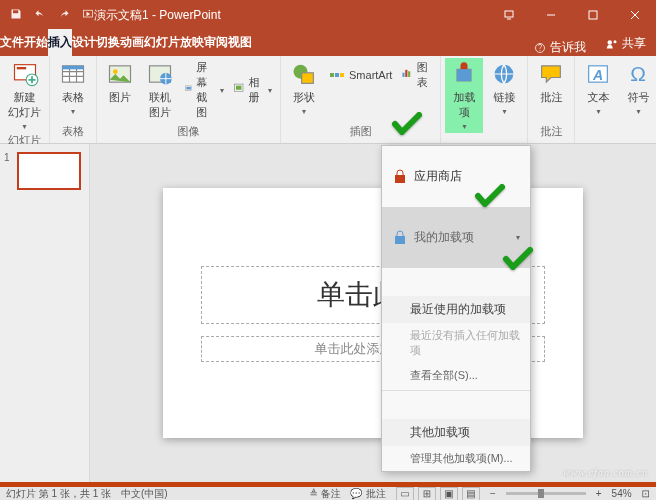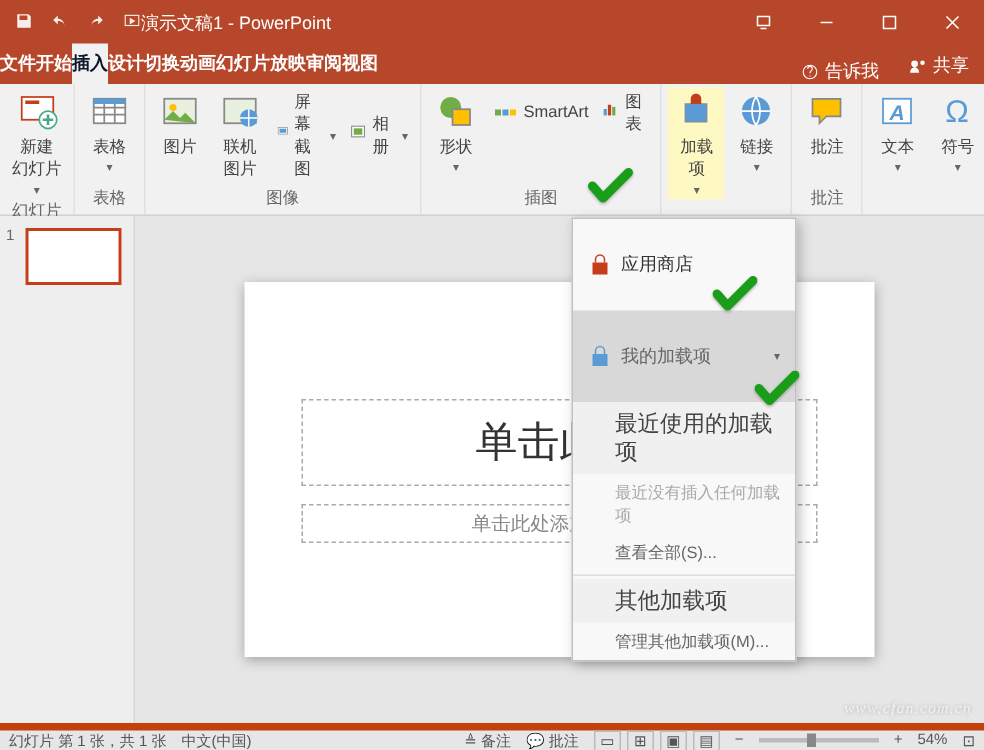--- a/index.html
+++ b/index.html
@@ -22,21 +22,21 @@
 .tell-me { display: flex; align-items: center; gap: 4px; padding: 0 10px; }
 .share-btn { padding: 4px 10px; display: flex; align-items: center; gap: 4px; }
 
 
 .ribbon { height: 88px; background: #f1f1f1; border-bottom: 1px solid #d0d0d0; display: flex; font-size: 11px; color: #444; }
 .rgroup { display: flex; flex-direction: column; border-right: 1px solid #e0e0e0; padding: 2px 4px; }
 .rgroup-body { flex: 1; display: flex; align-items: flex-start; gap: 2px; }
 .rgroup-label { text-align: center; font-size: 11px; color: #666; padding-bottom: 2px; }
 .rbtn-large { display: flex; flex-direction: column; align-items: center; justify-content: flex-start; padding: 2px 4px; min-width: 38px; text-align: center; cursor: pointer; gap: 2px; }
 .rbtn-large .ico { width: 28px; height: 28px; display: flex; align-items: center; justify-content: center; }
-.rbtn-large.highlight { background: #fef9c3; align-items: center; }
+.rbtn-large.highlight { background: #86efac; align-items: center; }
 .rbtn-small { display: flex; align-items: center; gap: 4px; padding: 2px 4px; cursor: pointer; }
 .rbtn-small .ico { width: 16px; height: 16px; }
 .rcol { display: flex; gap: 1px; }
 .arrow-down { font-size: 8px; color: #666; }
 
 
 .workspace { display: flex; height: 338px; background: #e6e6e6; }
 .thumbs { width: 90px; background: #eee; border-right: 1px solid #d8d8d8; padding: 8px 4px; }
 .thumb-num { font-size: 10px; color: #666; display: inline-block; vertical-align: top; margin-right: 3px; }
 .thumb { display: inline-block; width: 64px; height: 38px; background: #fff; border: 2px solid #c43e1c; }
@@ -46,21 +46,21 @@
 .title-ph { position: absolute; left: 38px; top: 78px; right: 38px; height: 58px; border: 1px dashed #aaa; display: flex; align-items: center; justify-content: center; font-size: 28px; color: #333; }
 .sub-ph { position: absolute; left: 38px; top: 148px; right: 38px; height: 26px; border: 1px dashed #aaa; display: flex; align-items: center; justify-content: center; font-size: 13px; color: #888; }
 
 
 .dropdown { position: absolute; left: 381px; top: 145px; width: 150px; background: #f8f8f8; border: 1px solid #c0c0c0; box-shadow: 2px 2px 8px rgba(0,0,0,0.25); font-size: 12px; z-index: 10; }
 .dd-item { padding: 22px 10px; display: flex; align-items: center; gap: 6px; cursor: pointer; color: #333; }
 .dd-item.highlight { background: #d8d8d8; color: #666; }
 .dd-item .ico { width: 16px; height: 16px; flex-shrink: 0; }
 .dd-sep { height: 1px; background: #ddd; margin: 2px 0; }
 .dd-sub { padding: 5px 10px 5px 28px; color: #666; font-size: 11px; cursor: pointer; }
-.dd-header { padding: 5px 10px 5px 28px; color: #444; font-size: 15px; background: #f0f0f0; }
+.dd-header { padding: 5px 10px 5px 28px; color: #444; font-size: 12px; background: #f0f0f0; margin-top: 28px; }
 
 
 .checkmark { position: absolute; z-index: 20; }
 .checkmark svg { filter: drop-shadow(0 1px 1px rgba(0,0,0,0.3)); }
 
 
 .statusbar { position: absolute; bottom: 0; left: 0; right: 0; height: 18px; background: #e6e6e6; border-top: 5px solid #c2410c; display: flex; align-items: center; font-size: 10px; color: #555; padding: 0 6px; gap: 10px; }
 .statusbar .spacer { flex: 1; }
 .view-btns { display: flex; gap: 4px; }
 .view-btns div { width: 18px; height: 14px; border: 1px solid #bbb; display: flex; align-items: center; justify-content: center; }

